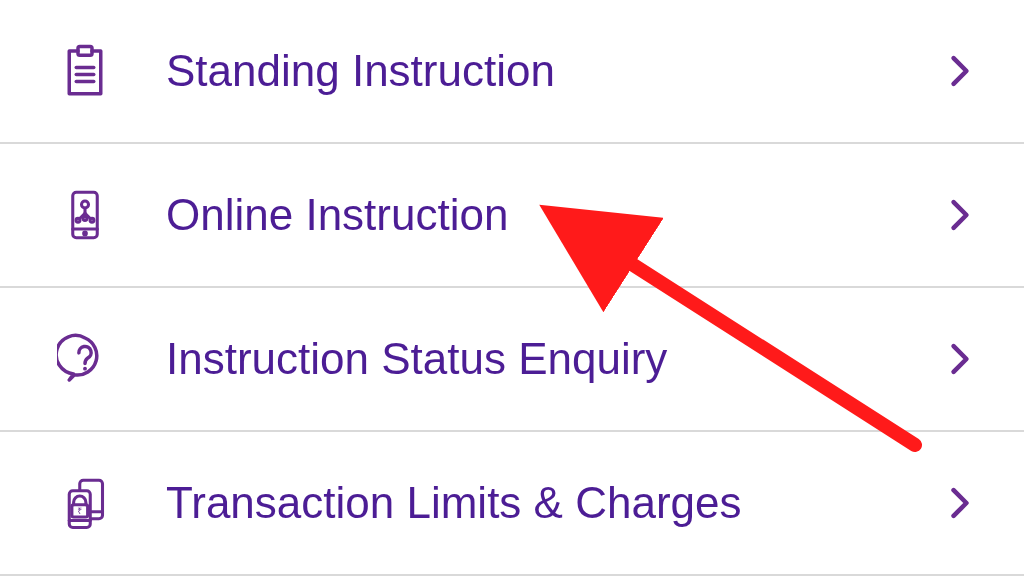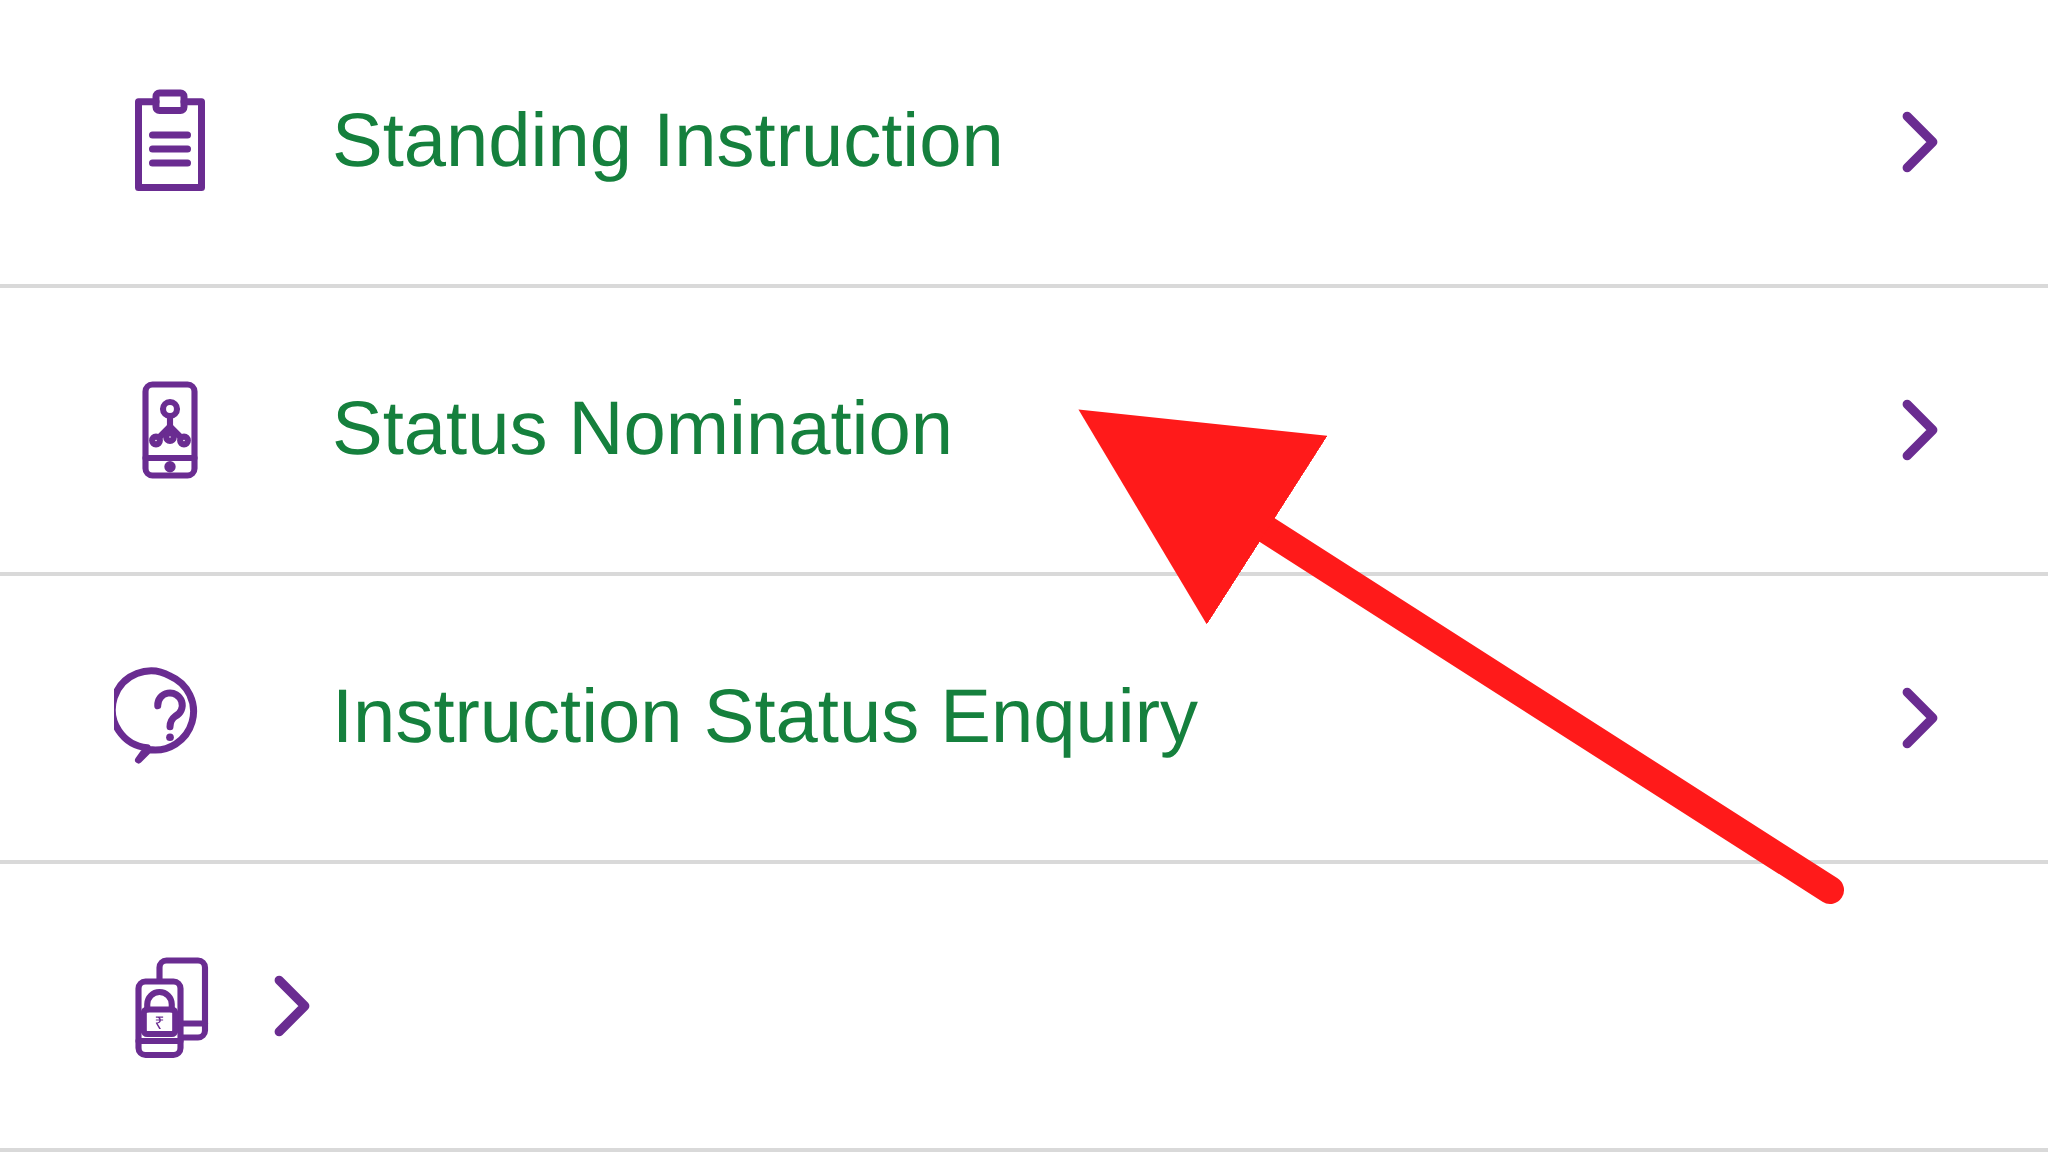--- a/index.html
+++ b/index.html
@@ -32,23 +32,23 @@
     align-items: center;
     flex-shrink: 0;
   }
   .menu-item .icon-slot svg {
     width: 56px;
     height: 56px;
     display: block;
   }
   .menu-item .label {
     flex: 1;
-    font-size: 38px;
+    font-size: 44px;
     font-weight: 400;
-    color: #15803d;
+    color: #4c1d95;
     padding-left: 40px;
   }
   .menu-item .chevron-slot {
     width: 40px;
     height: 40px;
     display: flex;
     justify-content: center;
     align-items: center;
     flex-shrink: 0;
   }
@@ -107,21 +107,21 @@
         <line x1="32" y1="24" x2="32" y2="36"></line>
 
         <line x1="32" y1="30" x2="24" y2="38"></line>
         <line x1="32" y1="30" x2="40" y2="38"></line>
 
         <circle cx="24" cy="38" r="2.2" fill="#ffffff"></circle>
         <circle cx="40" cy="38" r="2.2" fill="#ffffff"></circle>
         <circle cx="32" cy="36" r="2.2" fill="#ffffff"></circle>
       </svg>
     </span>
-    <span class="label">Status Nomination</span>
+    <span class="label">Online Instruction</span>
     <span class="chevron-slot">
       <svg viewBox="0 0 24 36" fill="none" stroke="#6a2c91" stroke-width="5" stroke-linecap="round" stroke-linejoin="round">
         <polyline points="5,4 19,18 5,32"></polyline>
       </svg>
     </span>
   </div>
 
   <div class="menu-item">
     <span class="icon-slot">
       <svg viewBox="0 0 64 64" fill="none" stroke="#6a2c91" stroke-width="4" stroke-linejoin="round" stroke-linecap="round">
@@ -156,20 +156,21 @@
         <rect x="14" y="18" width="24" height="42" rx="4" fill="#ffffff"></rect>
         <line x1="14" y1="52" x2="38" y2="52"></line>
 
         <path d="M19 34 v-3 a7 7 0 0 1 14 0 v3"></path>
 
         <rect x="17" y="34" width="18" height="14" rx="2"></rect>
 
         <text x="26" y="45" font-size="10" text-anchor="middle" fill="#6a2c91" stroke="none" font-family="Arial">₹</text>
       </svg>
     </span>
+    <span class="label">Transaction Limits &amp; Charges</span>
     <span class="chevron-slot">
       <svg viewBox="0 0 24 36" fill="none" stroke="#6a2c91" stroke-width="5" stroke-linecap="round" stroke-linejoin="round">
         <polyline points="5,4 19,18 5,32"></polyline>
       </svg>
     </span>
   </div>
 
 </div>
 
 <svg class="arrow-overlay" width="1024" height="576" viewBox="0 0 1024 576">

